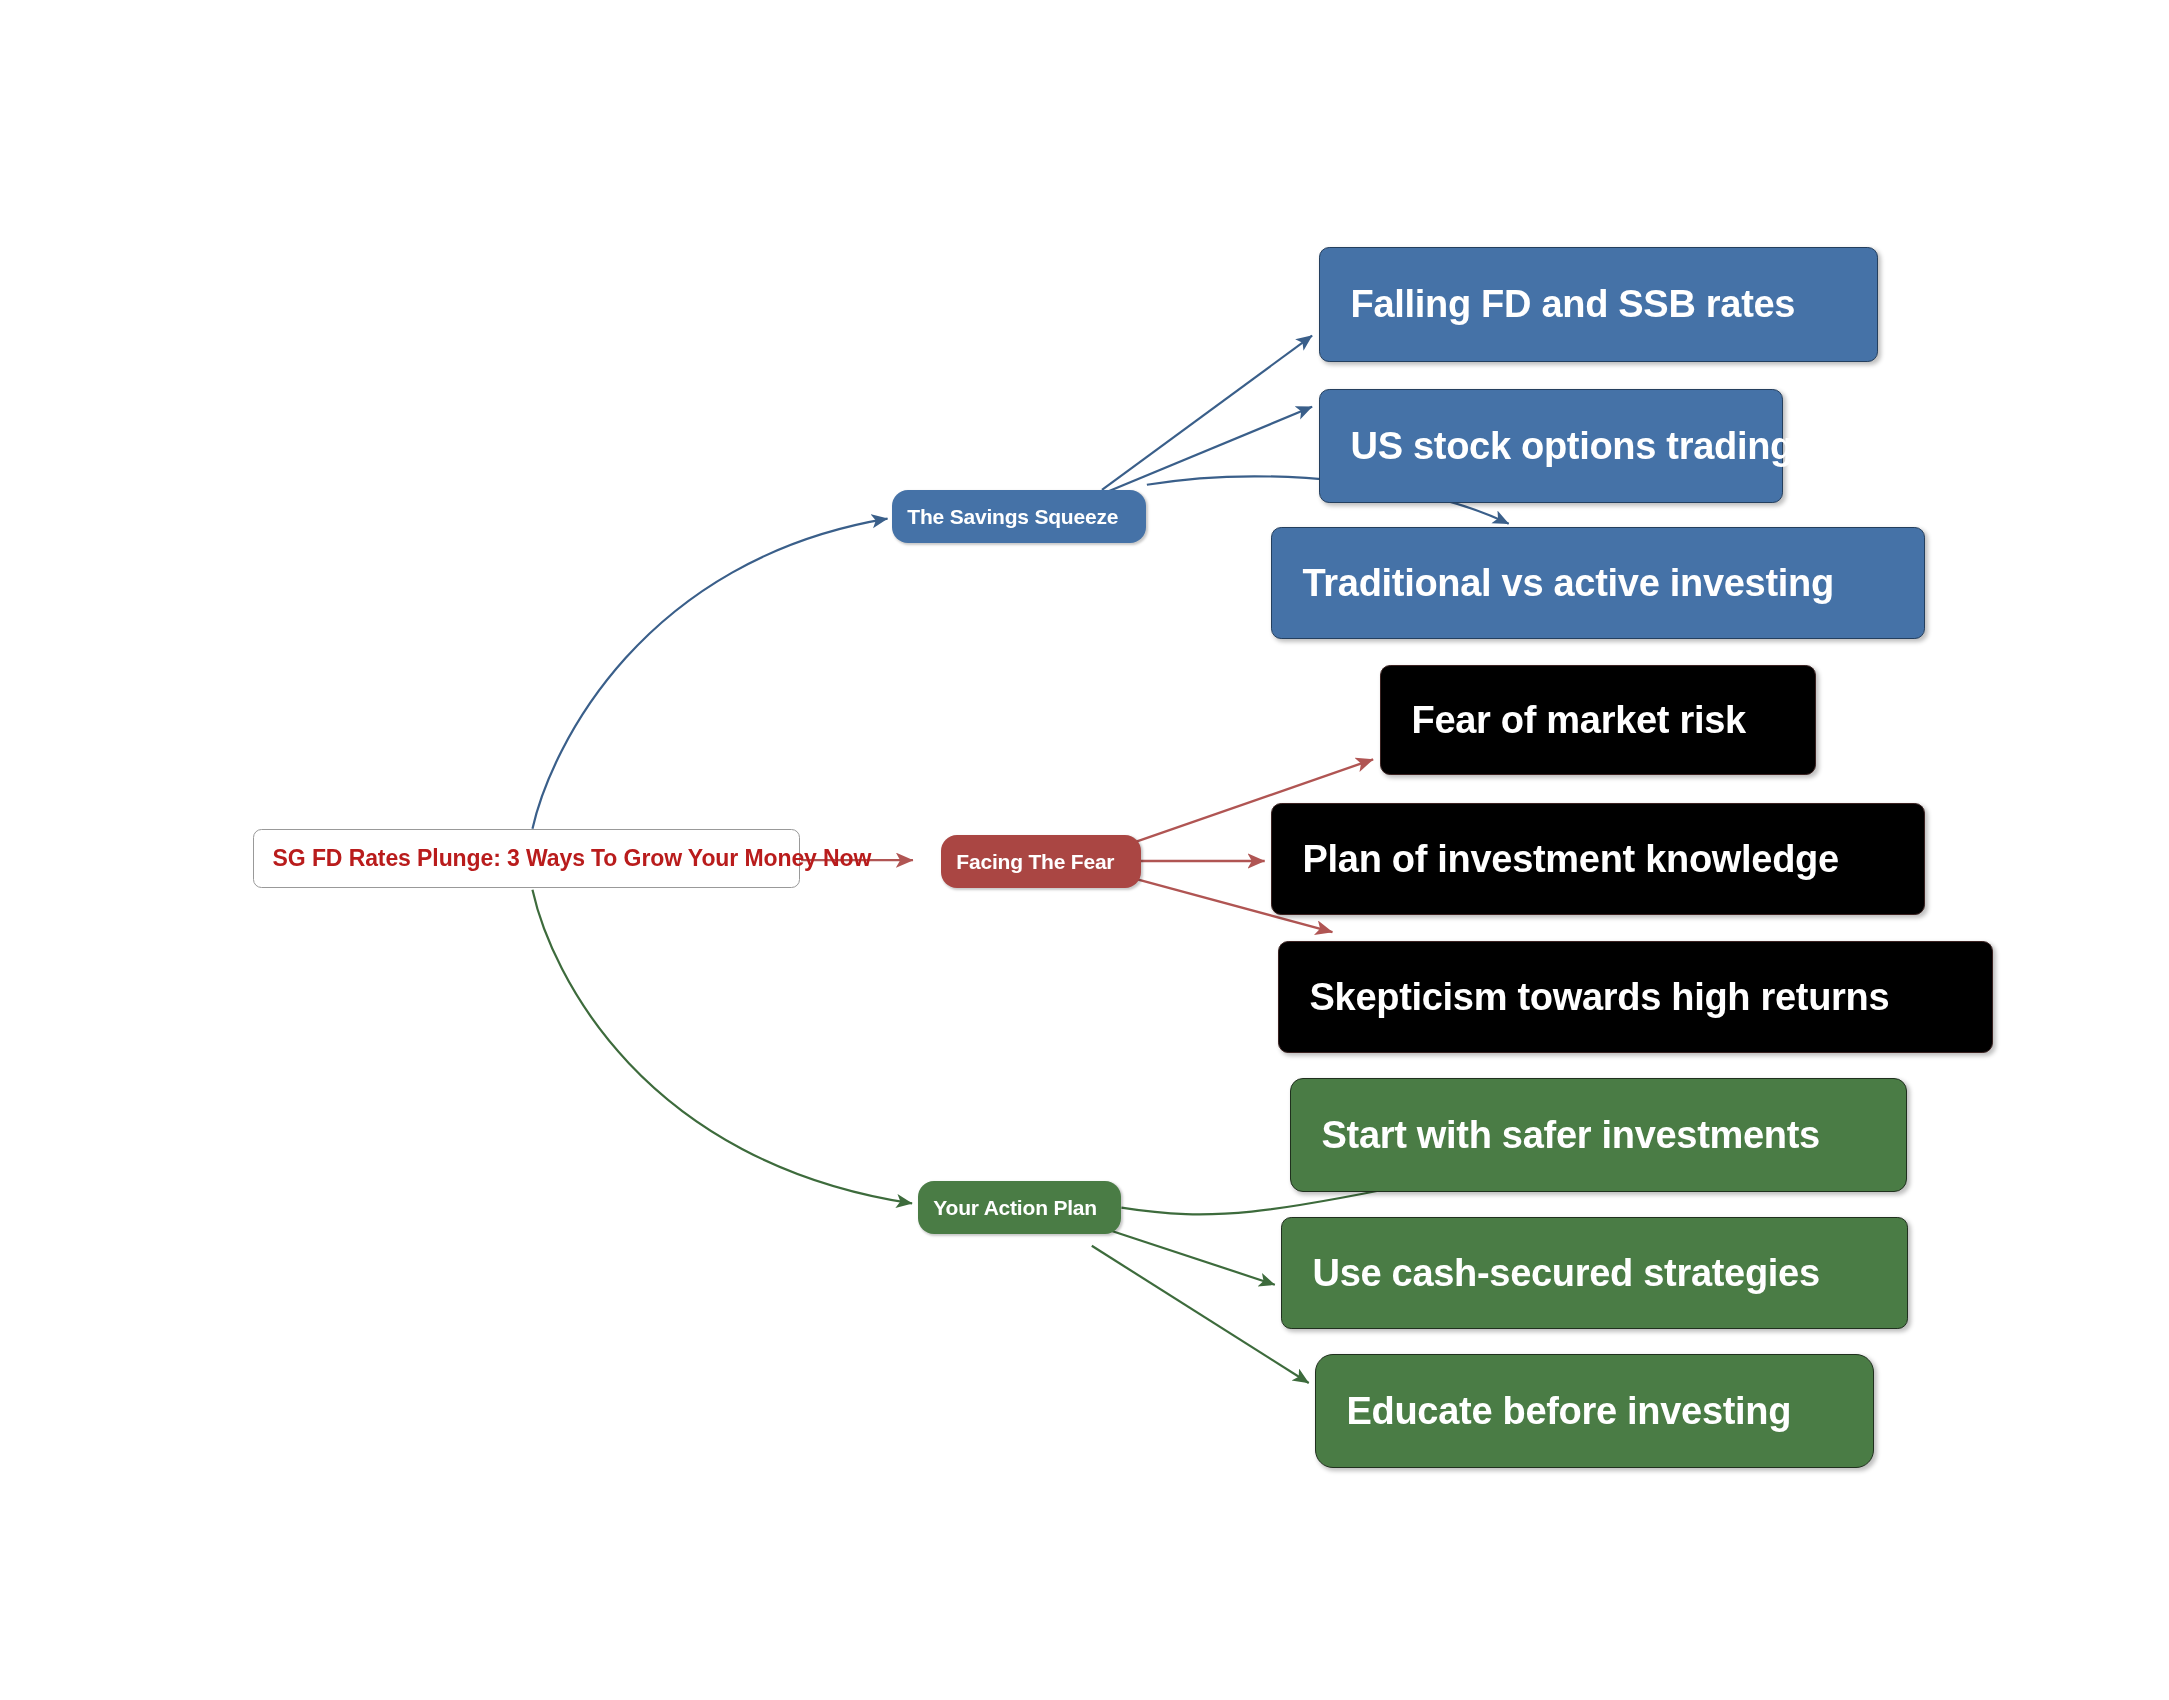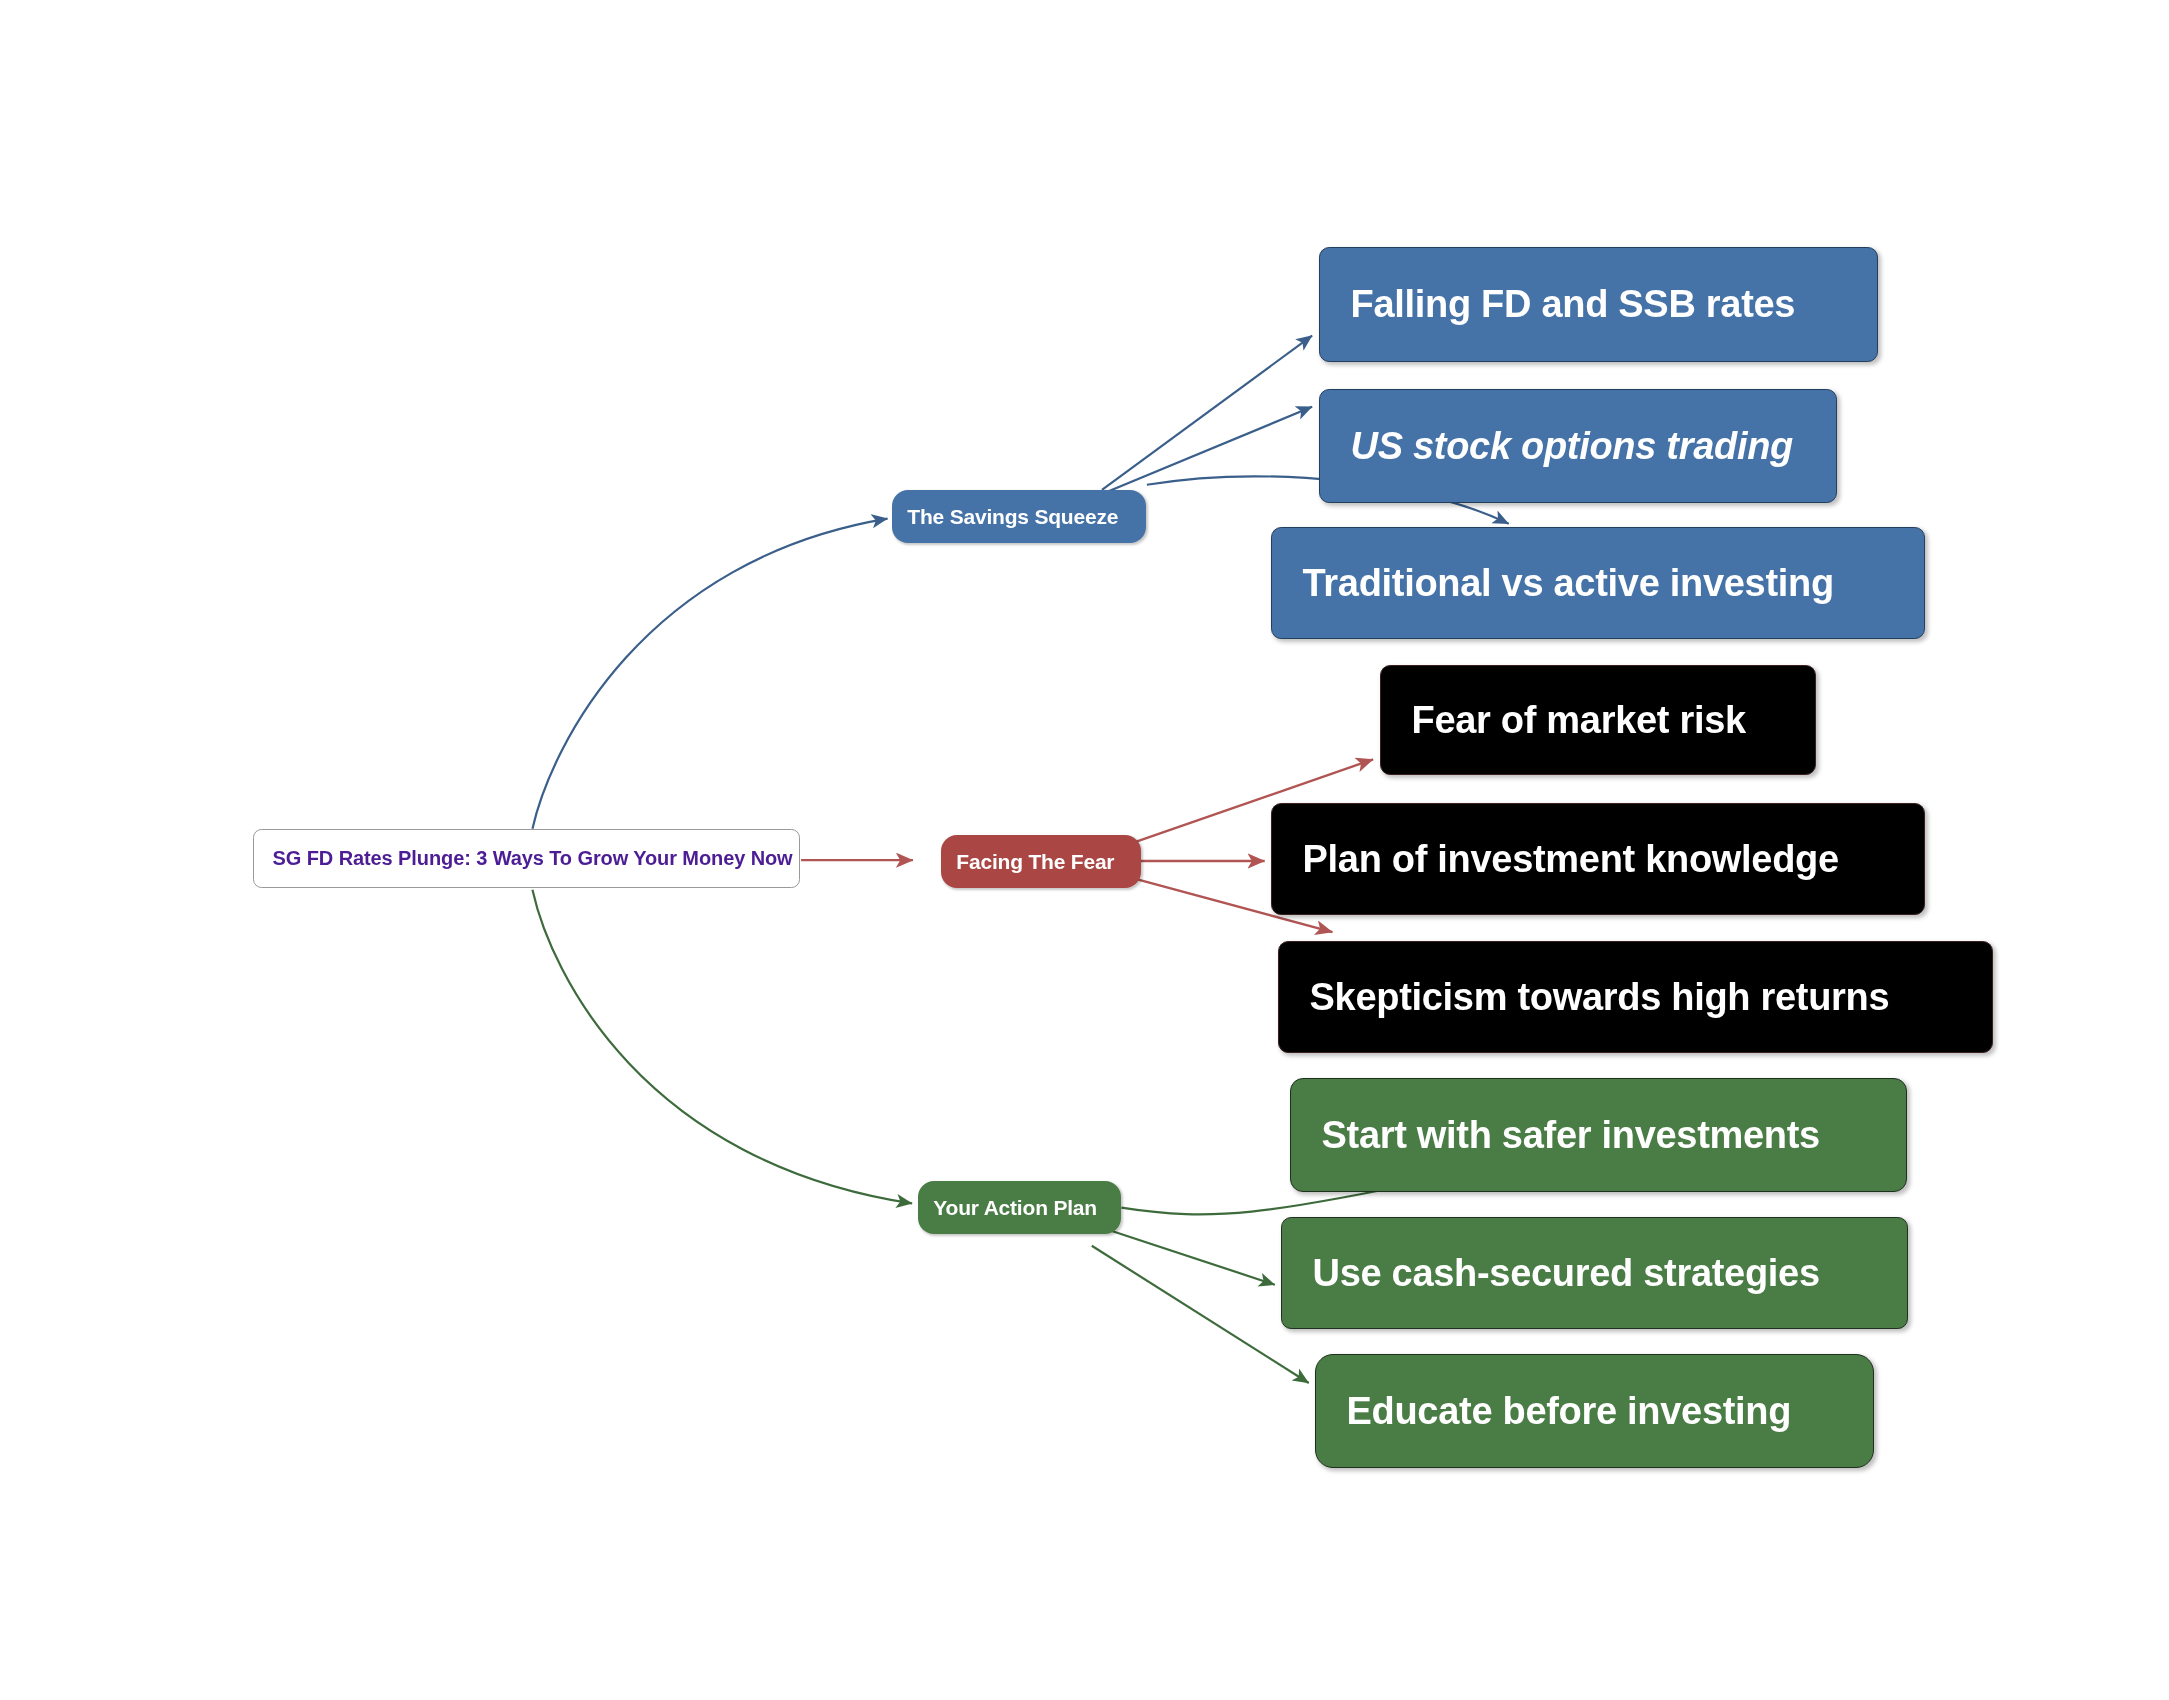--- a/index.html
+++ b/index.html
@@ -47,22 +47,22 @@
     top: 829px;
     width: 547px;
     height: 59px;
     background: #ffffff;
     border: 1.4px solid #999999;
     border-radius: 8.5px;
     padding-left: 18.6px;
     padding-right: 18.6px;
   }
   .node-root .node-label {
-    color: #4c1d95;
-    font-size: 20px;
+    color: #b91c1c;
+    font-size: 23px;
     font-weight: bold;
     letter-spacing: -0.1px;
   }
 
   
   .node-branch {
     height: 53px;
     border-radius: 16px;
     padding-left: 15.3px;
     padding-right: 15.3px;
@@ -94,21 +94,21 @@
     color: #ffffff;
     font-size: 38px;
     font-weight: bold;
     letter-spacing: -0.3px;
   }
   .node-leaf-blue  { background: #4572a7; border-color: #243f5e; }
   .node-leaf-red   { background: #000000; border-color: #3a2120; }
   .node-leaf-green { background: #4a7c45; border-color: #20301e; }
 
   #leaf-falling      { left: 1319px; top: 247px;  width: 559px; height: 115px; }
-  #leaf-usstock      { left: 1319px; top: 389px;  width: 518px; height: 114px; font-style: italic; }
+  #leaf-usstock      { left: 1319px; top: 389px;  width: 464px; height: 114px; }
   #leaf-traditional  { left: 1271px; top: 527px;  width: 654px; height: 112px; }
   #leaf-fearrisk     { left: 1380px; top: 665px;  width: 436px; height: 110px; }
   #leaf-lack         { left: 1271px; top: 803px;  width: 654px; height: 112px; }
   #leaf-skepticism   { left: 1278px; top: 941px; width: 715px; height: 112px; }
   #leaf-start        { left: 1290px; top: 1078px; width: 617px; height: 114px; border-radius: 13px; }
   #leaf-usecash      { left: 1281px; top: 1217px; width: 627px; height: 112px; }
   #leaf-educate      { left: 1315px; top: 1354px; width: 559px; height: 114px; border-radius: 18px; }
 </style>
 </head>
 <body>

